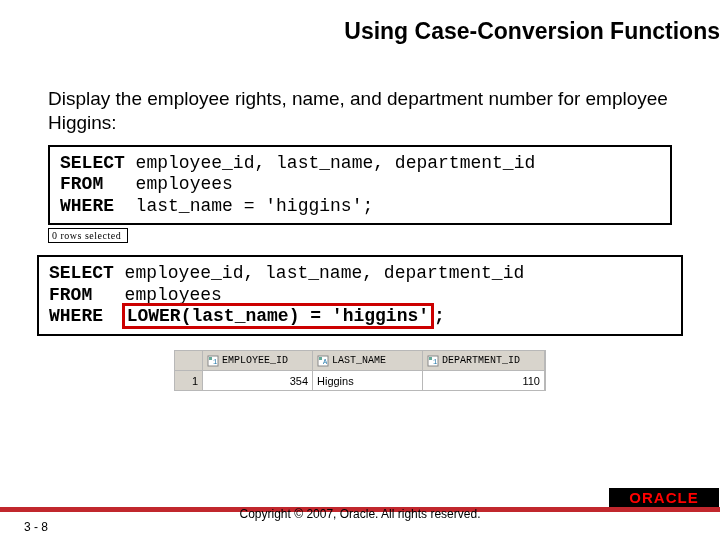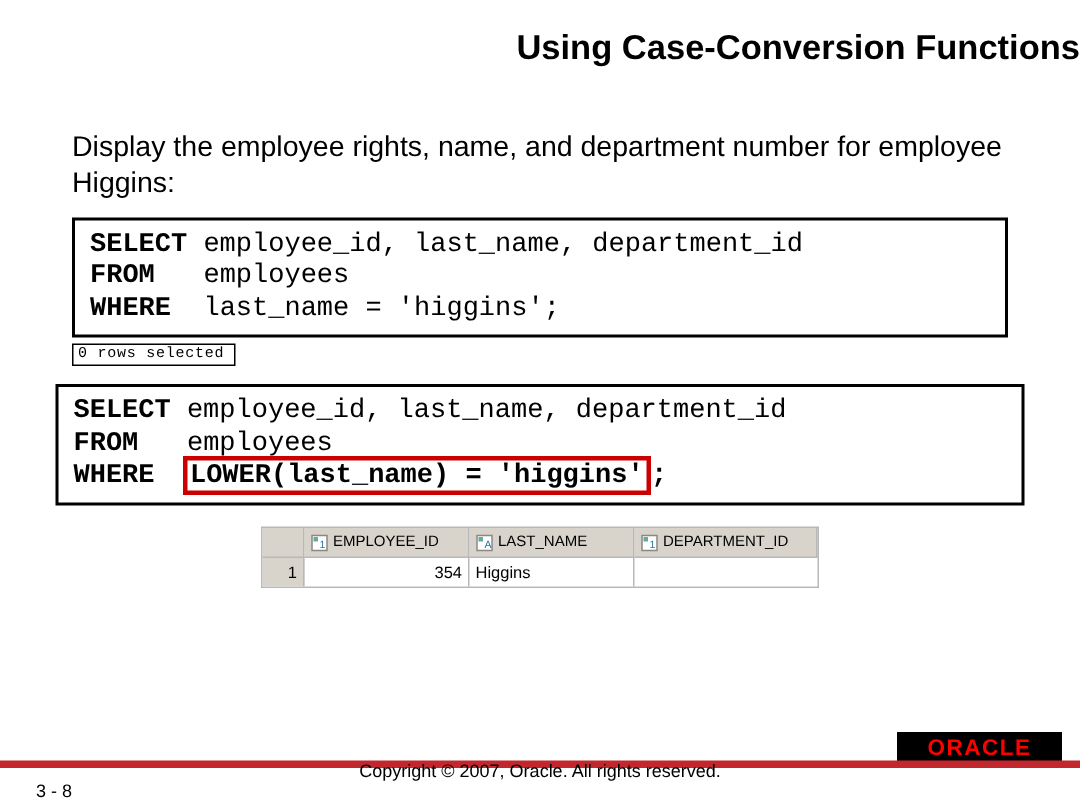--- a/index.html
+++ b/index.html
@@ -1,40 +1,40 @@
 <!DOCTYPE html>
 <html><head>
 <meta charset="utf-8">
 <style>
   html,body{margin:0;padding:0}
   body{width:720px;height:540px;background:#fff;font-family:Arial,Helvetica,sans-serif;color:#000;position:relative;overflow:hidden}
   .title{font-size:23px;font-weight:bold;text-align:right;padding:18px 0 6px}
   .desc{font-size:19px;margin:36px 48px 10px;line-height:1.25}
   .codebox{margin:4px 48px 0;border:2px solid #000000;background:#fff;padding:6px 10px 6px;font-family:"Courier New",monospace;font-size:18px;line-height:1.2;white-space:pre}
   .codebox .kw{font-weight:bold}
-  .status{display:inline-block;border:1px solid #000;font-family:Liberation Mono, monospace;font-size:10px;padding:1px 6px 1px 3px;margin:2px 0 0 48px;letter-spacing:0.5px}
+  .status{display:inline-block;border:1px solid #000;font-family:Liberation Serif, serif;font-size:10px;padding:1px 6px 1px 3px;margin:2px 0 0 48px;letter-spacing:0.5px}
   .codebox2{margin:12px 37px 0}
   .hl{border:3px solid #c00;padding:0 2px;margin-left:-3px}
   .result{margin:14px auto 0;display:flex;width:370px;border:1px solid #b8b8b8}
   .rh{display:flex;flex-direction:column}
-  .rh .hdr,.rc .hdr{background:#d8d4cc;font-size:10px;font-family:Liberation Sans, sans-serif;border-right:1px solid #b8b8b8;border-bottom:1px solid #b8b8b8;display:flex;align-items:center;padding:2px 4px;height:15px}
+  .rh .hdr,.rc .hdr{background:#d8d4cc;font-size:10px;font-family:Liberation Mono, monospace;border-right:1px solid #b8b8b8;border-bottom:1px solid #b8b8b8;display:flex;align-items:center;padding:2px 4px;height:15px}
   .rh .cell,.rc .cell{font-size:11px;font-family:Arial;border-right:1px solid #b8b8b8;padding:2px 4px;height:15px;display:flex;align-items:center}
   .rh{width:28px}
   .rh .hdr{background:#d8d4cc}
   .rh .cell{background:#d8d4cc;justify-content:flex-end;font-size:11px}
   .rc{display:flex;flex-direction:column}
   .c1{flex:0 0 110px}.c2{flex:0 0 110px}.c3{flex:0 0 122px}
   .hdr svg{margin-right:3px}
   .c1 .cell{justify-content:flex-end}
   .c3 .cell{justify-content:flex-end}
   .footer{position:absolute;left:0;right:0;bottom:0;height:16px}
   .redbar{position:absolute;left:0;right:0;bottom:28px;height:5px;background:#c1272d}
   .pgnum{position:absolute;left:24px;bottom:6px;font-size:12px}
   .copy{position:absolute;left:0;right:0;bottom:19px;text-align:center;font-size:12px}
-  .logo{position:absolute;right:12px;bottom:32px;display:flex;align-items:flex-end}
+  .logo{position:absolute;right:1px;bottom:32px;display:flex;align-items:flex-end}
   .logo svg{display:block}
 </style>
 </head>
 <body>
 
 
 
 <div class="title">Using Case-Conversion Functions</div>
 
 <div class="desc">Display the employee rights, name, and department number for employee Higgins:</div>
@@ -77,20 +77,21 @@
   </div>
   <div class="rc c3">
     <div class="hdr">
         <svg width="12" height="12">
           <rect x="1" y="1" width="10" height="10" fill="#fff" stroke="#888"></rect>
           <rect x="2" y="2" width="3" height="3" fill="#6a9"></rect>
           <text x="6" y="9" font-size="7" fill="#27a">1</text>
         </svg>
         <span>DEPARTMENT_ID</span>
       </div>
+    <div class="cell">110</div>
   </div>
 </div>
 
 <div class="logo">
   <svg width="110" height="20" viewBox="0 0 110 20">
     <rect x="0" y="0" width="110" height="20" fill="#000"></rect>
     <text x="55" y="15" fill="#f00" font-family="Arial" font-weight="bold" font-size="15" text-anchor="middle" letter-spacing="1">ORACLE</text>
   </svg>
 </div>
 <div class="redbar"></div>

